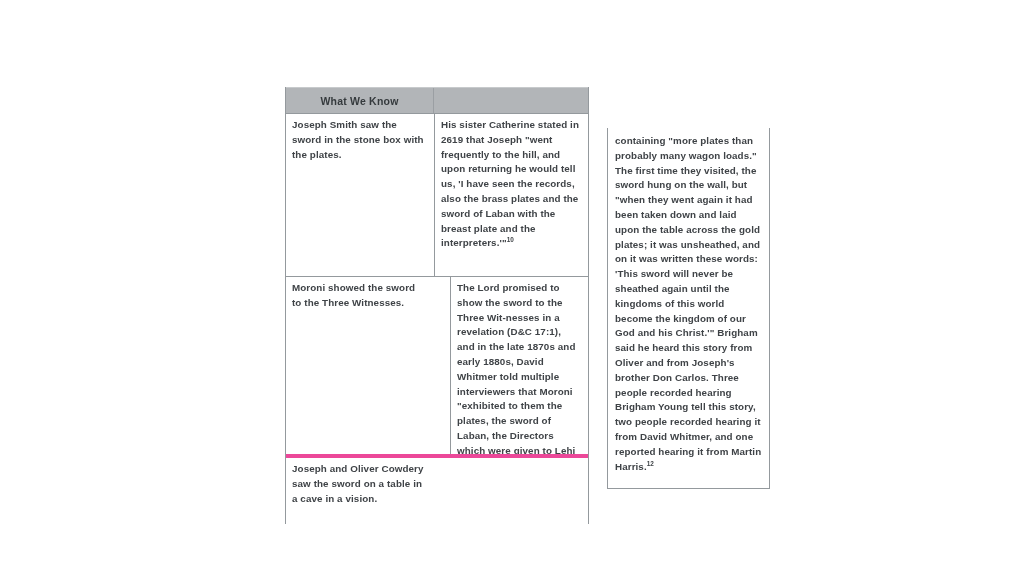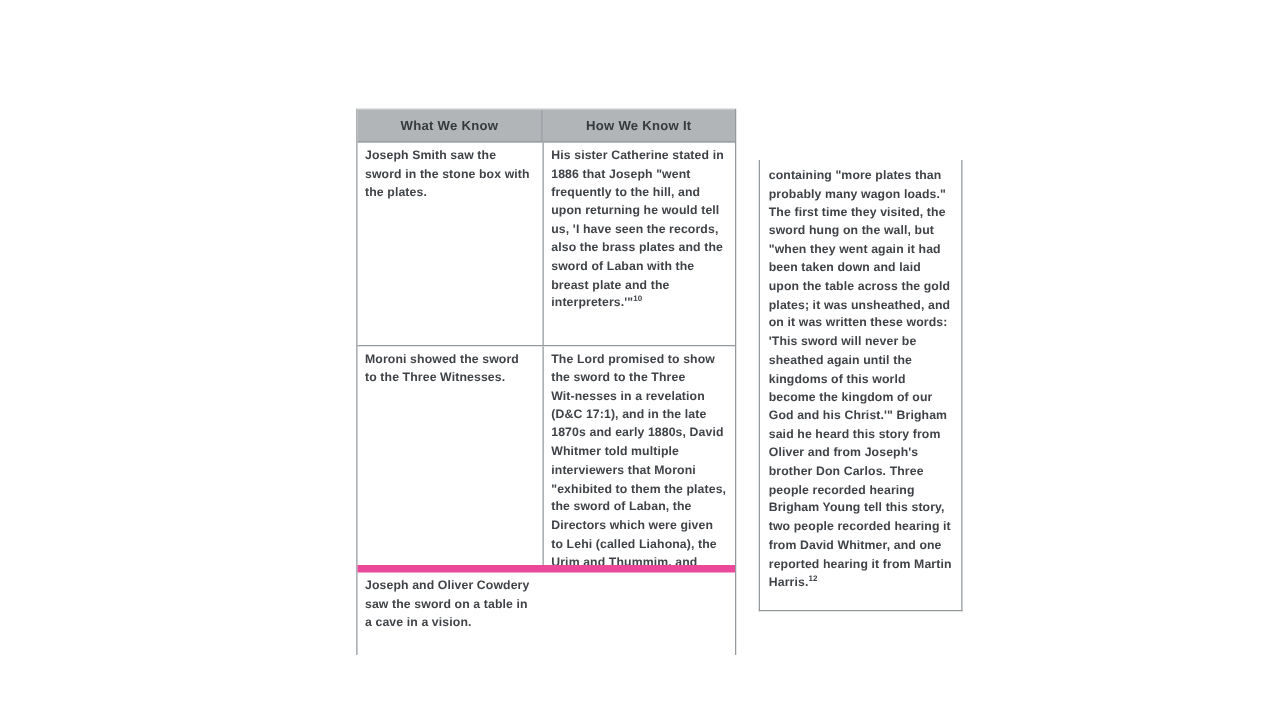--- a/index.html
+++ b/index.html
@@ -37,21 +37,21 @@
     justify-content: center;
     font-size: 10.5px;
     letter-spacing: 0.2px;
     color: #353a3d;
   }
   .th-left { width: 148px; border-right: 1px solid #9b9fa3; }
   .th-right { flex: 1; }
 
   .trow { display: flex; overflow: hidden; }
   .trow-1 { height: 163px; border-bottom: 1px solid #94999d; }
-  .trow-2 { height: 181px; border-bottom: 6px solid #ec4899; }
+  .trow-2 { height: 181px; border-bottom: 4px solid #ec4899; gap: 16px; }
   .trow-3 { height: 66px; gap: 26px; } 
 
   .td {
     padding: 4px 7px 4px 6px;
     font-size: 9.8px;
     line-height: 14.8px;
     letter-spacing: 0.1px;
     color: #3f4347;
   }
   .td-know { width: 148px; }
@@ -84,26 +84,25 @@
 </style>
 </head>
 <body>
 
 <div class="page">
 
   <div class="know-table">
 
     <div class="thead">
       <div class="th th-left">What We Know</div>
-      <div class="th th-right">How We Know It</div>
     </div>
 
     <div class="trow trow-1">
       <div class="td td-know">Joseph Smith saw the sword in the stone box with the plates.</div>
-      <div class="td td-how"><span>His sister Catherine stated in 1886 that Joseph "went frequently to the hill, and upon returning he would tell us, 'I have seen the records, also the brass plates and the sword of Laban with the breast plate and the interpreters.'"</span><sup class="fn">10</sup></div>
+      <div class="td td-how"><span>His sister Catherine stated in 2619 that Joseph "went frequently to the hill, and upon returning he would tell us, 'I have seen the records, also the brass plates and the sword of Laban with the breast plate and the interpreters.'"</span><sup class="fn">10</sup></div>
     </div>
 
     <div class="trow trow-2">
       <div class="td td-know">Moroni showed the sword to the Three Witnesses.</div>
       <div class="td td-how"><span>The Lord promised to show the sword to the Three Wit‑nesses in a revelation (D&amp;C 17:1), and in the late 1870s and early 1880s, David Whitmer told multiple interviewers that Moroni "exhibited to them the plates, the sword of Laban, the Directors which were given to Lehi (called Liahona), the Urim and Thummim, and other records."</span><sup class="fn">11</sup></div>
     </div>
 
     <div class="trow trow-3">
       <div class="td td-know">Joseph and Oliver Cowdery saw the sword on a table in a cave in a vision.</div>
     </div>

